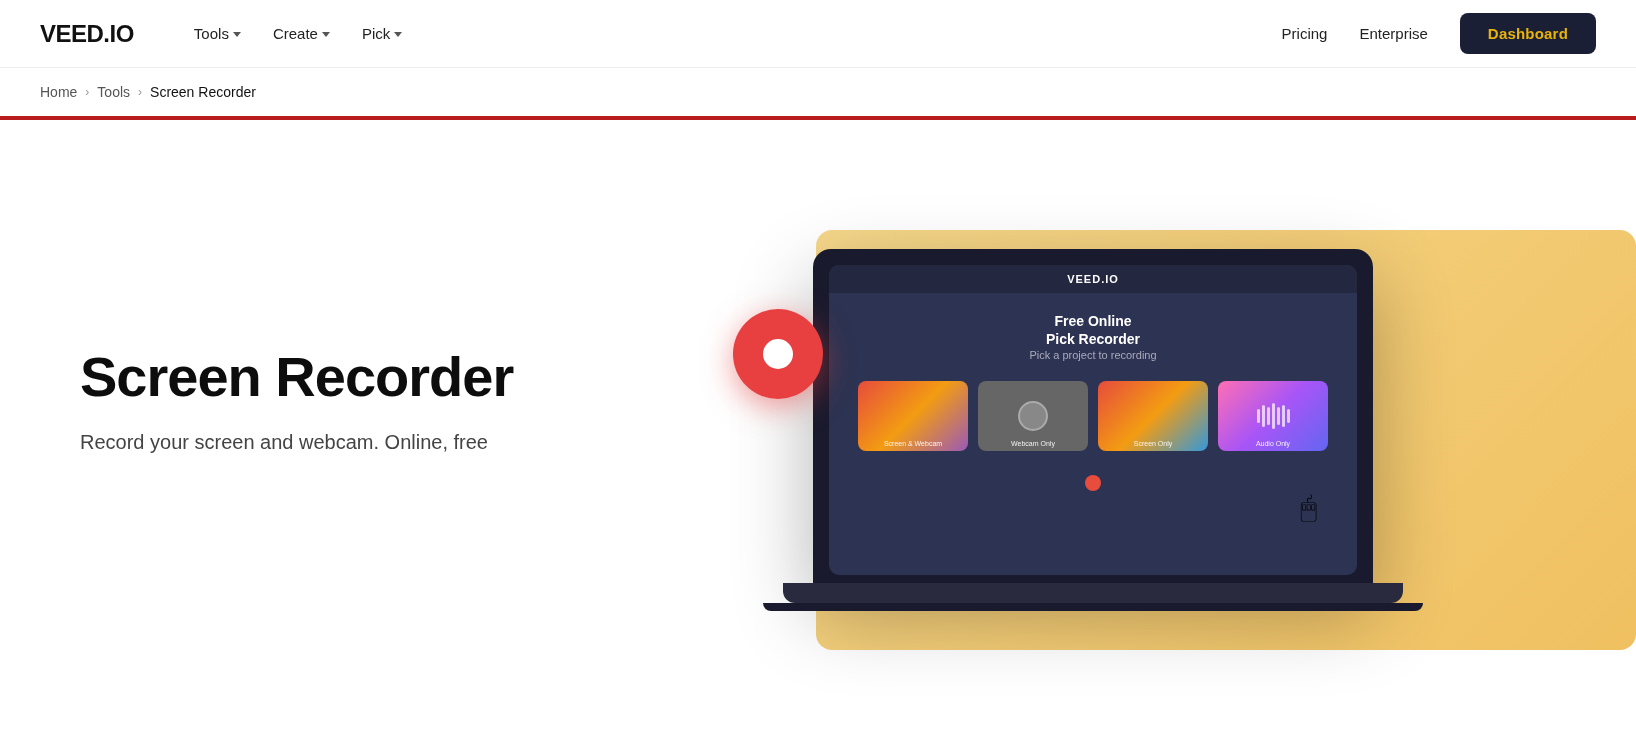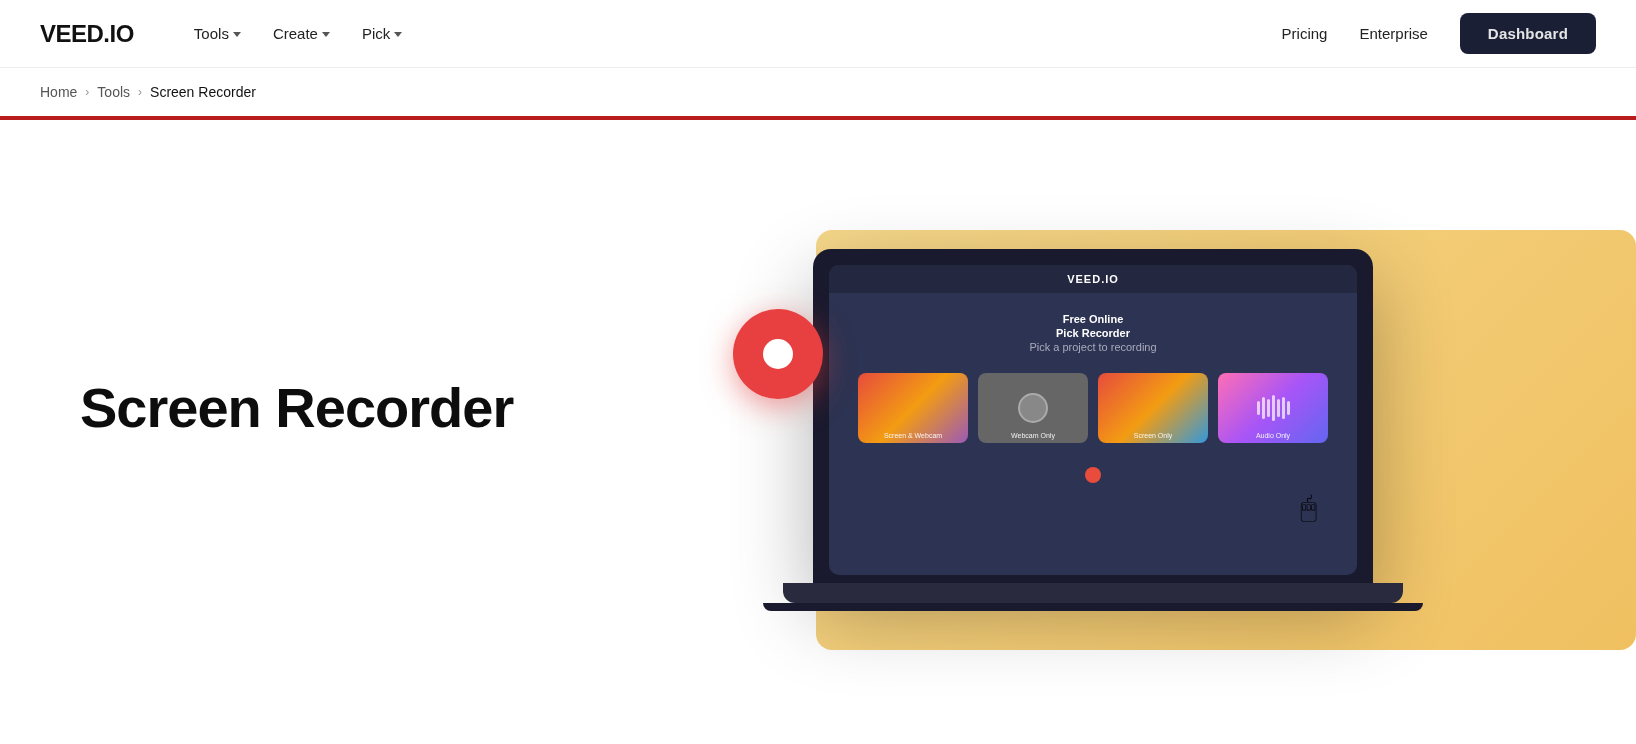--- a/index.html
+++ b/index.html
@@ -55,21 +55,21 @@
     }
     .nav-right-link {
       font-size: 15px;
       color: #222;
       font-weight: 500;
       cursor: pointer;
       text-decoration: none;
     }
     .dashboard-btn {
       background: #1a1f36;
-      color: #e5e5e5;
+      color: #eab308;
       border: none;
       padding: 12px 28px;
       border-radius: 8px;
       font-size: 15px;
       font-weight: 700;
       cursor: pointer;
       letter-spacing: 0.2px;
       text-align: center;
     }
 
@@ -216,21 +216,21 @@
     }
 
     
     .screen-content {
       padding: 20px 16px;
       display: flex;
       flex-direction: column;
       align-items: center;
     }
     .screen-title {
-      font-size: 11px;
+      font-size: 14px;
       font-weight: 700;
       color: #fff;
       text-align: center;
       margin-bottom: 2px;
     }
     .screen-subtitle {
       font-size: 11px;
       color: #aab;
       text-align: center;
       margin-bottom: 20px;
@@ -364,20 +364,21 @@
   <span class="breadcrumb-item">Home</span>
   <span class="breadcrumb-sep">›</span>
   <span class="breadcrumb-item">Tools</span>
   <span class="breadcrumb-sep">›</span>
   <span class="breadcrumb-current">Screen Recorder</span>
 </div>
 
 <section class="hero">
   <div class="hero-left">
     <h1 class="hero-title">Screen Recorder</h1>
+    <p class="hero-subtitle">Record your screen and webcam. Online, free</p>
   </div>
 
   <div class="hero-right">
 
     <div class="bg-rect"></div>
 
     <div class="laptop-wrapper">
 
       <div class="record-button-float">
         <div class="record-inner"></div>

